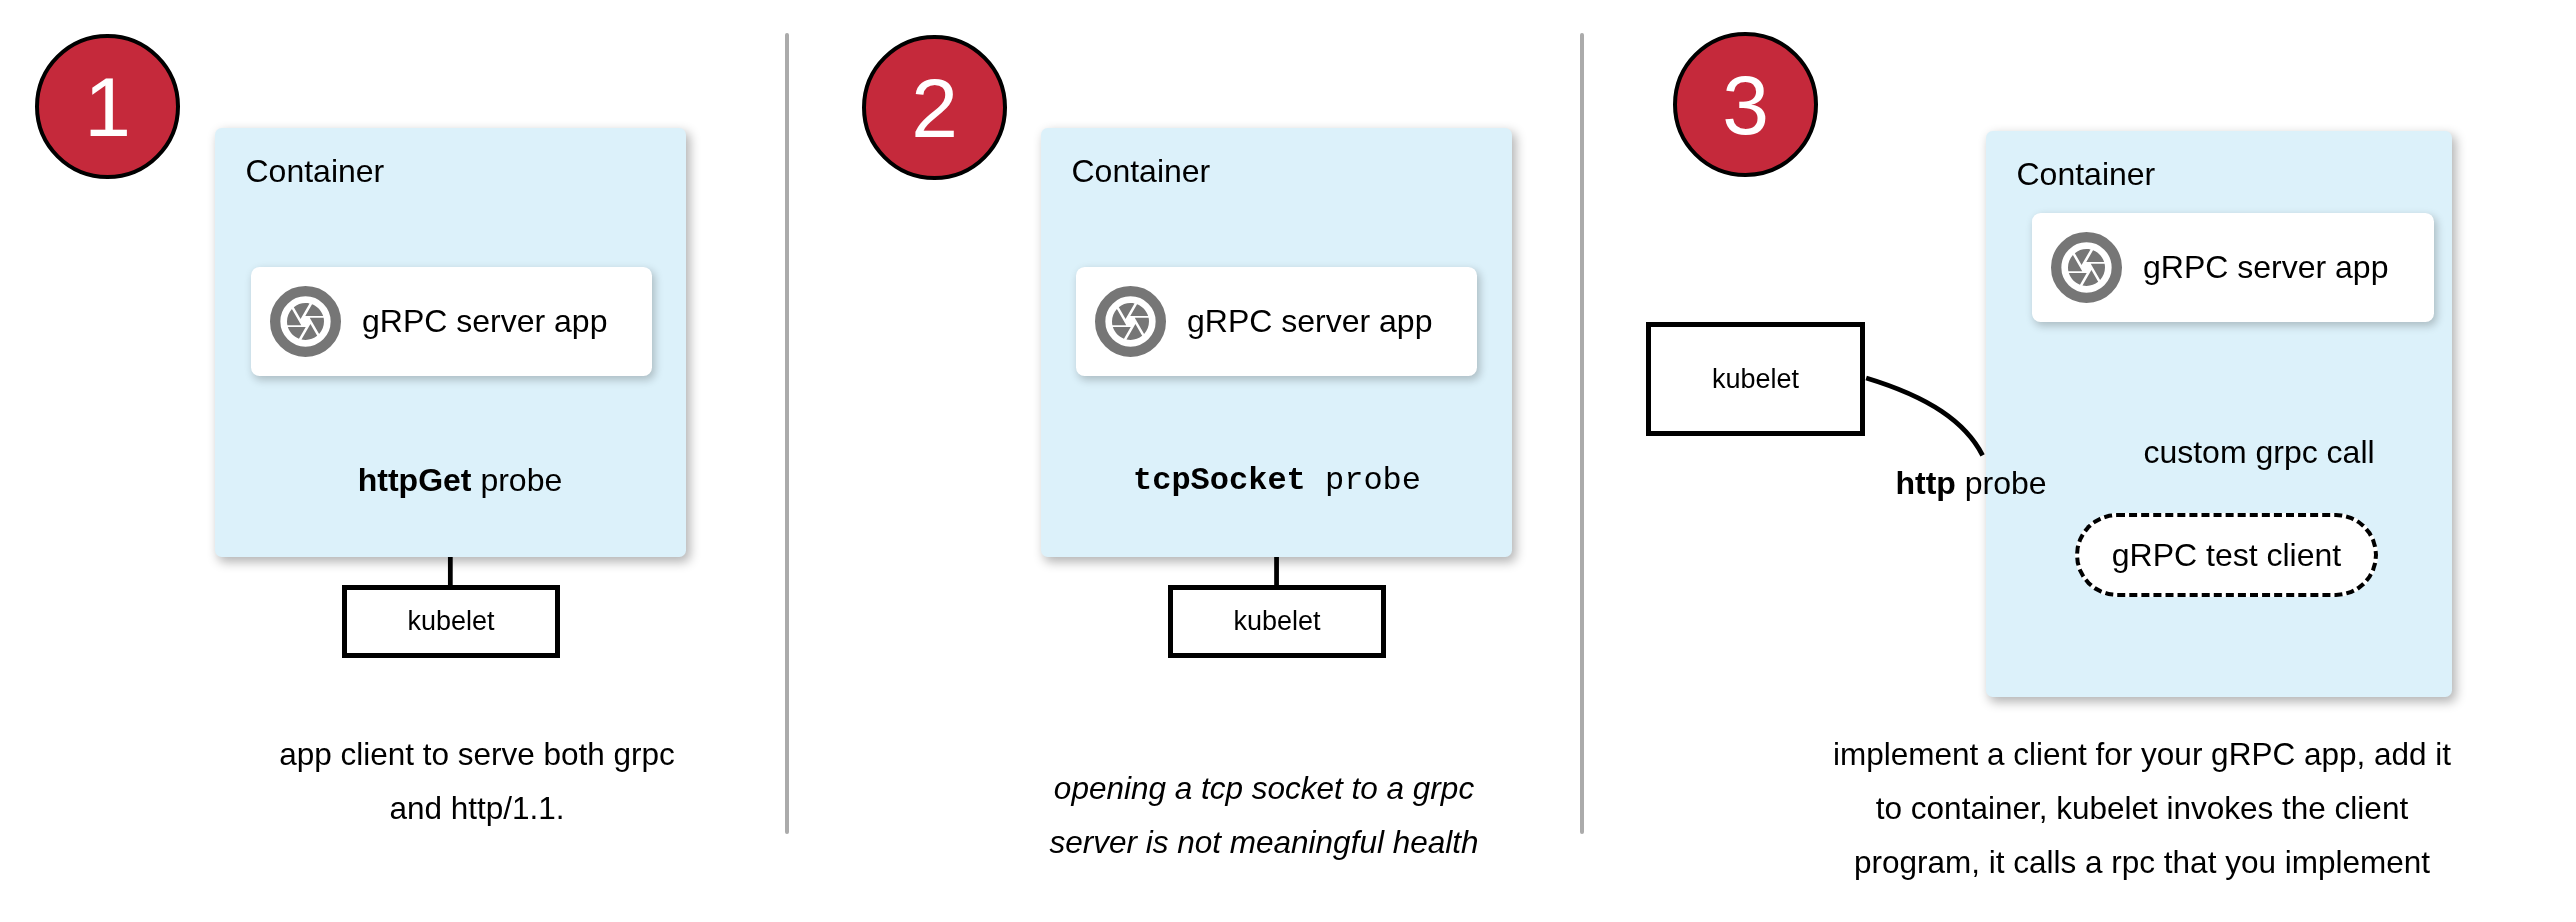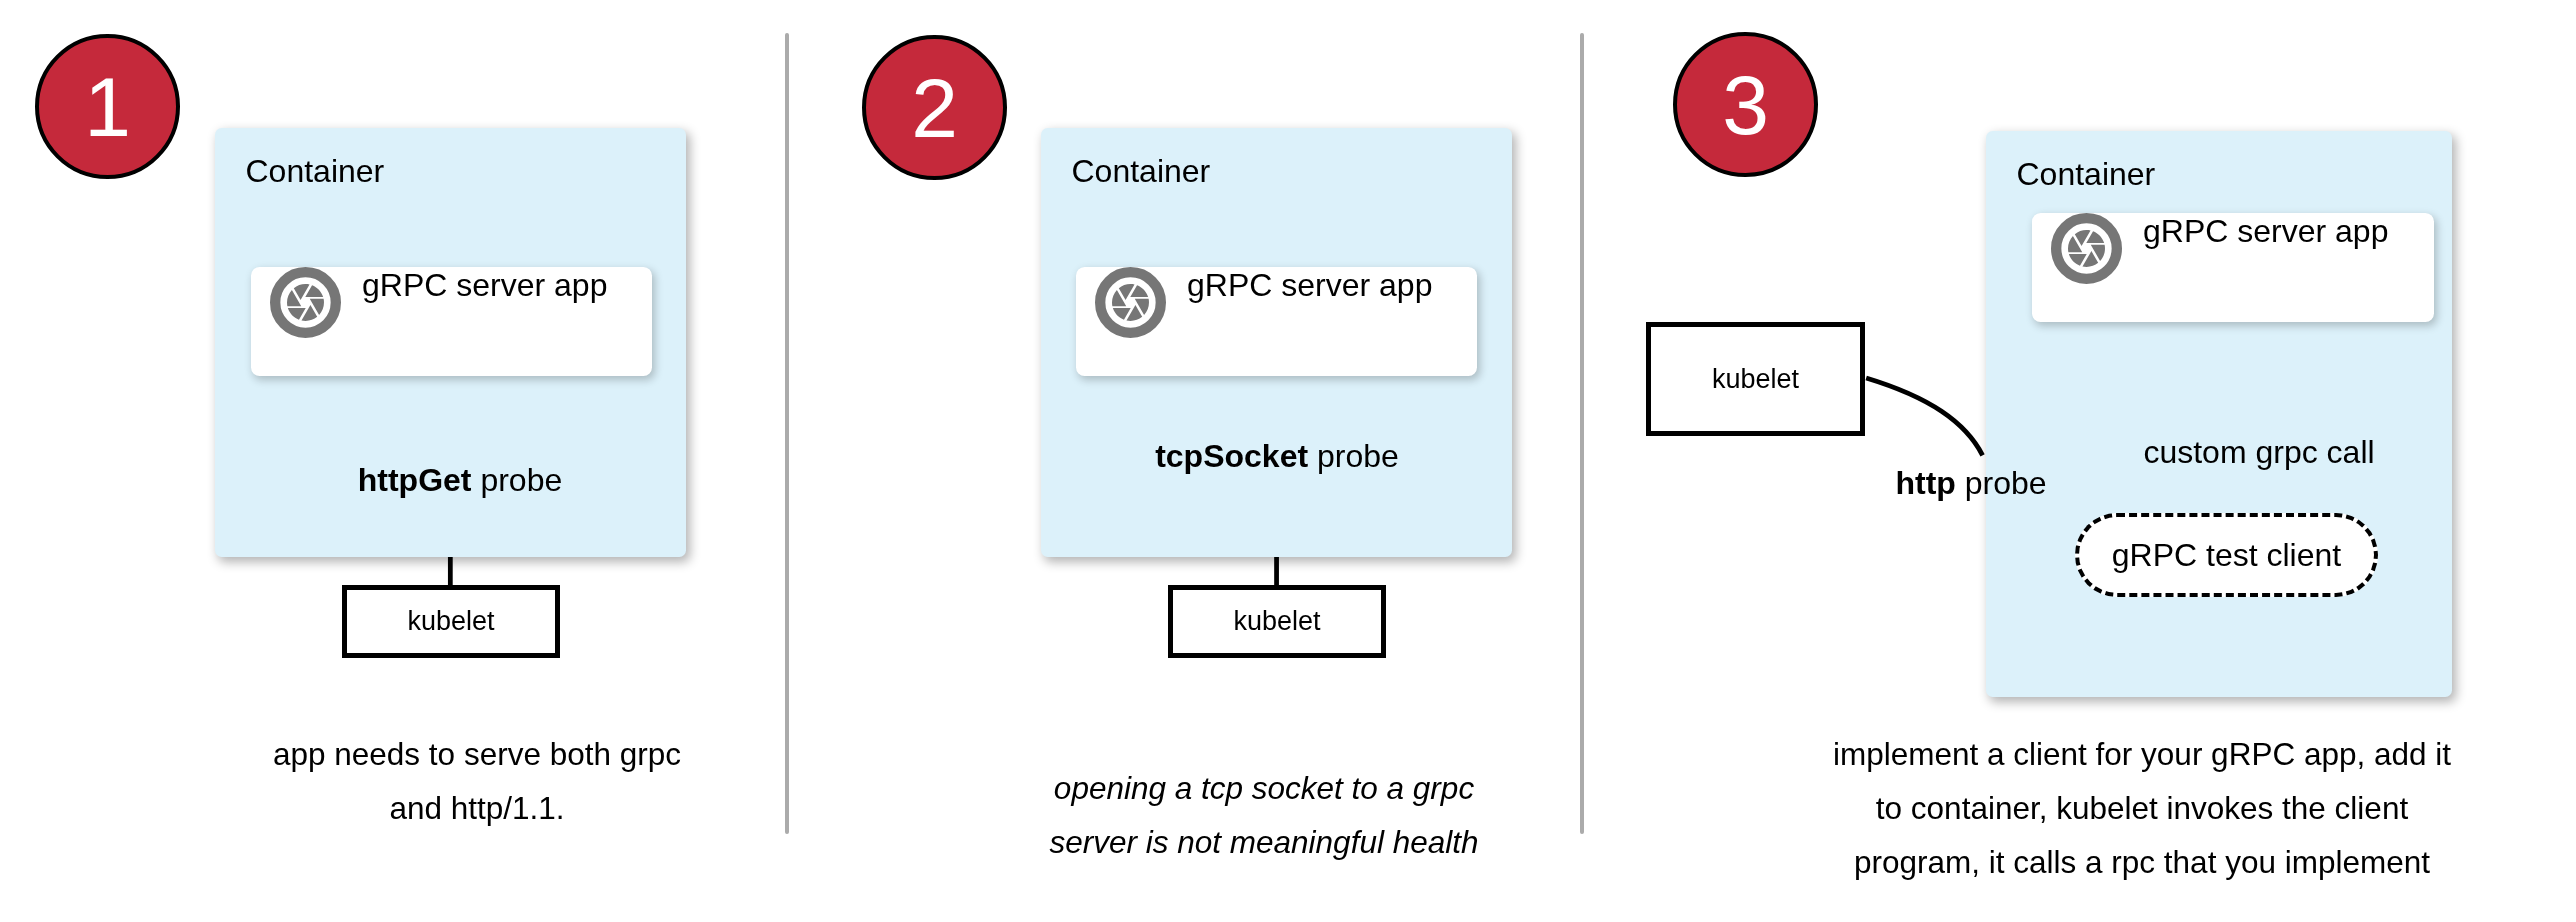--- a/index.html
+++ b/index.html
@@ -19,21 +19,21 @@
     position:absolute; background:#DCF1FA; border-radius:6.7px;
     box-shadow:3.8px 4.8px 10.5px rgba(0,0,0,0.30);
     margin-top:40px;
   }
   .container-title {
     position:absolute; left:30.5px; top:25px; font-size:32px; color:#000; white-space:nowrap;
   }
   .white-box {
     position:absolute; background:#ffffff; border-radius:8.6px;
     box-shadow:2.9px 3.8px 8.6px rgba(0,0,0,0.22);
-    display:flex; padding-left:19px; box-sizing:border-box;
+    display:flex; align-items:center; padding-left:19px; box-sizing:border-box;
   }
   .app-icon { flex:0 0 auto; display:block; }
   .app-label { font-size:32px; margin-left:21px; white-space:nowrap; }
 
   .kubelet-box {
     position:absolute; background:#ffffff; border:5.7px solid #000; box-sizing:border-box;
     display:flex; align-items:center; justify-content:center;
     font-size:27px;
   }
   .stadium {
@@ -109,21 +109,21 @@
       </g>
     </svg>
     <span class="app-label">gRPC server app</span>
   </div>
 
   <div class="probe-label" style="left:460px; top:462px;"><b>httpGet</b><span> probe</span></div>
 
   <div class="kubelet-box" style="left:342px; top:585px; width:218px; height:73px;">kubelet</div>
 
   <div class="caption" style="left:477px; top:727px;">
-    <div>app needs to serve both grpc</div>
+    <div>app client to serve both grpc</div>
     <div>and http/1.1.</div>
   </div>
 
   <div class="divider" style="left:785px; top:33px; height:801px;"></div>
 
   <div class="badge" style="left:862px; top:35px;">2</div>
 
   <div class="container-box" style="left:1041px; top:88px; width:471px; height:429px;">
     <div class="container-title">Container</div>
   </div>
@@ -131,21 +131,21 @@
   <div class="white-box" style="left:1076px; top:267px; width:401px; height:109px;">
     <svg class="app-icon" width="71" height="71" viewBox="0 0 48 48">
       <circle cx="24" cy="24" r="20.5" fill="none" stroke="#767676" stroke-width="7"></circle>
       <g transform="translate(24,24) scale(1.25) translate(-12,-12)" fill="#767676">
         <path d="M9.4 10.5l4.77-8.26C13.47 2.09 12.75 2 12 2c-2.4 0-4.6.85-6.32 2.25l3.66 6.35.06-.1zM21.54 9c-.92-2.92-3.15-5.26-6-6.34L11.88 9h9.66zm.26 1h-7.49l.29.5 4.76 8.25C21 16.97 22 14.61 22 12c0-.69-.07-1.35-.2-2zM8.54 12l-3.9-6.75C3.01 7.03 2 9.39 2 12c0 .69.07 1.35.2 2h7.49l-1.15-2zm-6.08 3c.92 2.92 3.15 5.26 6 6.34L12.12 15H2.46zm11.27 0l-3.9 6.76c.7.15 1.42.24 2.17.24 2.4 0 4.6-.85 6.32-2.25l-3.66-6.35-.93 1.6z"></path>
       </g>
     </svg>
     <span class="app-label">gRPC server app</span>
   </div>
 
-  <div class="probe-label" style="left:1277px; top:438px;"><b>tcpSocket</b><span> probe</span></div>
+  <div class="probe-label" style="left:1277px; top:462px;font-family:Liberation Mono, monospace;"><b>tcpSocket</b><span> probe</span></div>
 
   <div class="kubelet-box" style="left:1168px; top:585px; width:218px; height:73px;">kubelet</div>
 
   <div class="caption" style="left:1264px; top:761px;font-style:italic;">
     <div>opening a tcp socket to a grpc</div>
     <div>server is not meaningful health</div>
   </div>
 
   <div class="divider" style="left:1580px; top:33px; height:801px;"></div>
 

